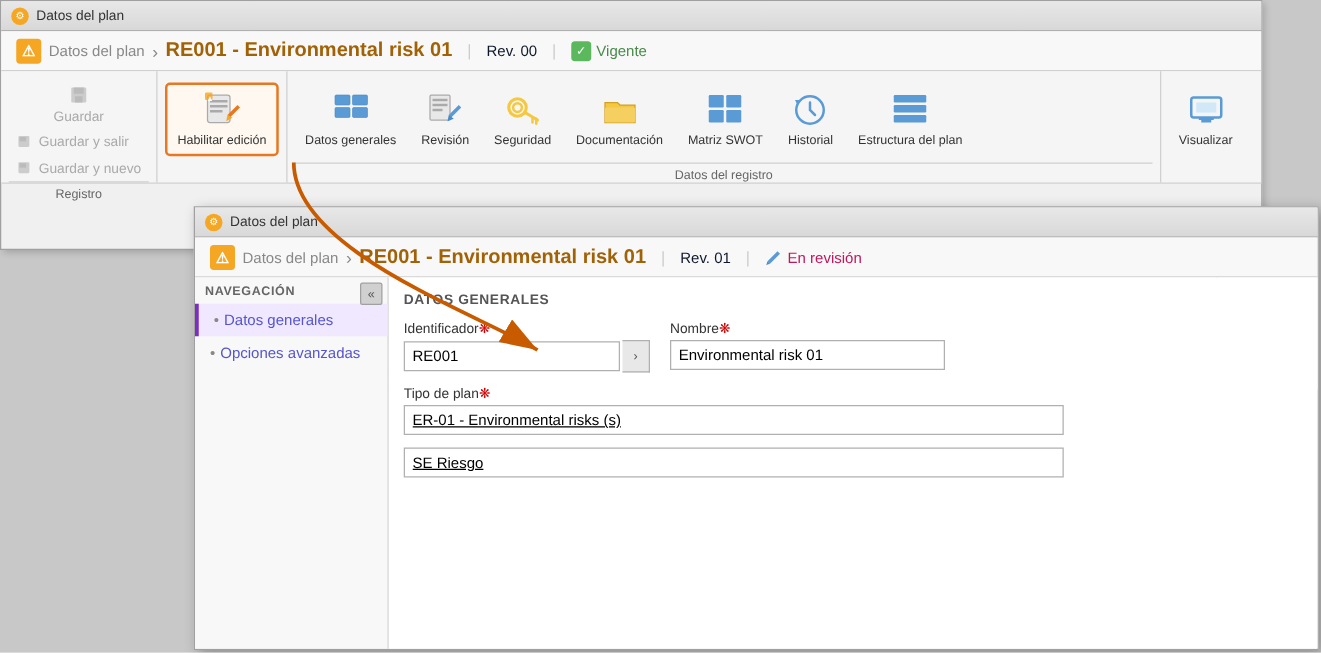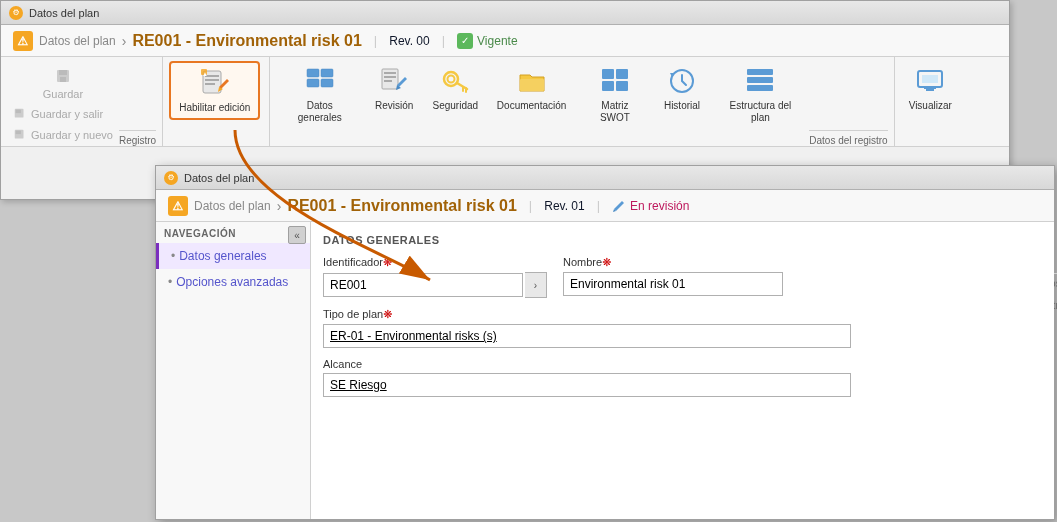--- a/index.html
+++ b/index.html
@@ -87,38 +87,38 @@
     .toolbar {
       height: 90px;
       background: #f5f5f5;
       border-bottom: 1px solid #d0d0d0;
       display: flex;
       align-items: stretch;
     }
 
     .toolbar-section {
       display: flex;
-      flex-direction: row;
+      flex-direction: column;
       border-right: 1px solid #d0d0d0;
       padding: 4px 6px 0;
       position: relative;
     }
 
     .toolbar-section-label {
       font-size: 10px;
       color: #666;
       text-align: center;
       padding-top: 4px;
       border-top: 1px solid #d0d0d0;
       margin-top: auto;
     }
 
     .toolbar-buttons {
       display: flex;
-      align-items: flex-start;
+      align-items: center;
       flex: 1;
       gap: 4px;
     }
 
     .toolbar-btn {
       display: flex;
       flex-direction: column;
       align-items: center;
       justify-content: center;
       gap: 3px;
@@ -252,21 +252,21 @@
 
     .form-input {
       border: 1px solid #b0b0b0;
       padding: 4px 6px;
       font-size: 12px;
       background: white;
       outline: none;
     }
 
     .form-input-wide { width: 220px; }
-    .form-input-medium { width: 200px; }
+    .form-input-medium { width: 173px; }
     .form-input-full { width: 528px; text-decoration: underline; }
 
     .input-with-arrow {
       display: flex;
       align-items: center;
       gap: 2px;
     }
 
     .arrow-btn {
       width: 22px; height: 26px;
@@ -694,23 +694,20 @@
       <div class="form-field">
         <div class="form-label">
           <span>Tipo de plan</span><span class="required">❋</span>
         </div>
         <input type="text" class="form-input form-input-full" value="ER-01 - Environmental risks (s)" style="">
       </div>
     </div>
 
     <div class="form-row">
       <div class="form-field">
-        <div class="form-label">
-          <span>Alcance</span>
-        </div>
         <input type="text" class="form-input form-input-full" value="SE Riesgo" style="">
       </div>
     </div>
   </div>
 </div>
 
 <svg style="position:absolute; top:0; left:0; width:1057px; height:522px; pointer-events:none; z-index:200;">
 
   <path d="M 235 130 C 235 200, 380 250, 430 280" stroke="#c85a00" stroke-width="3" fill="none" stroke-dasharray="0" marker-end="url(#arrowhead)"></path>
   <defs>

